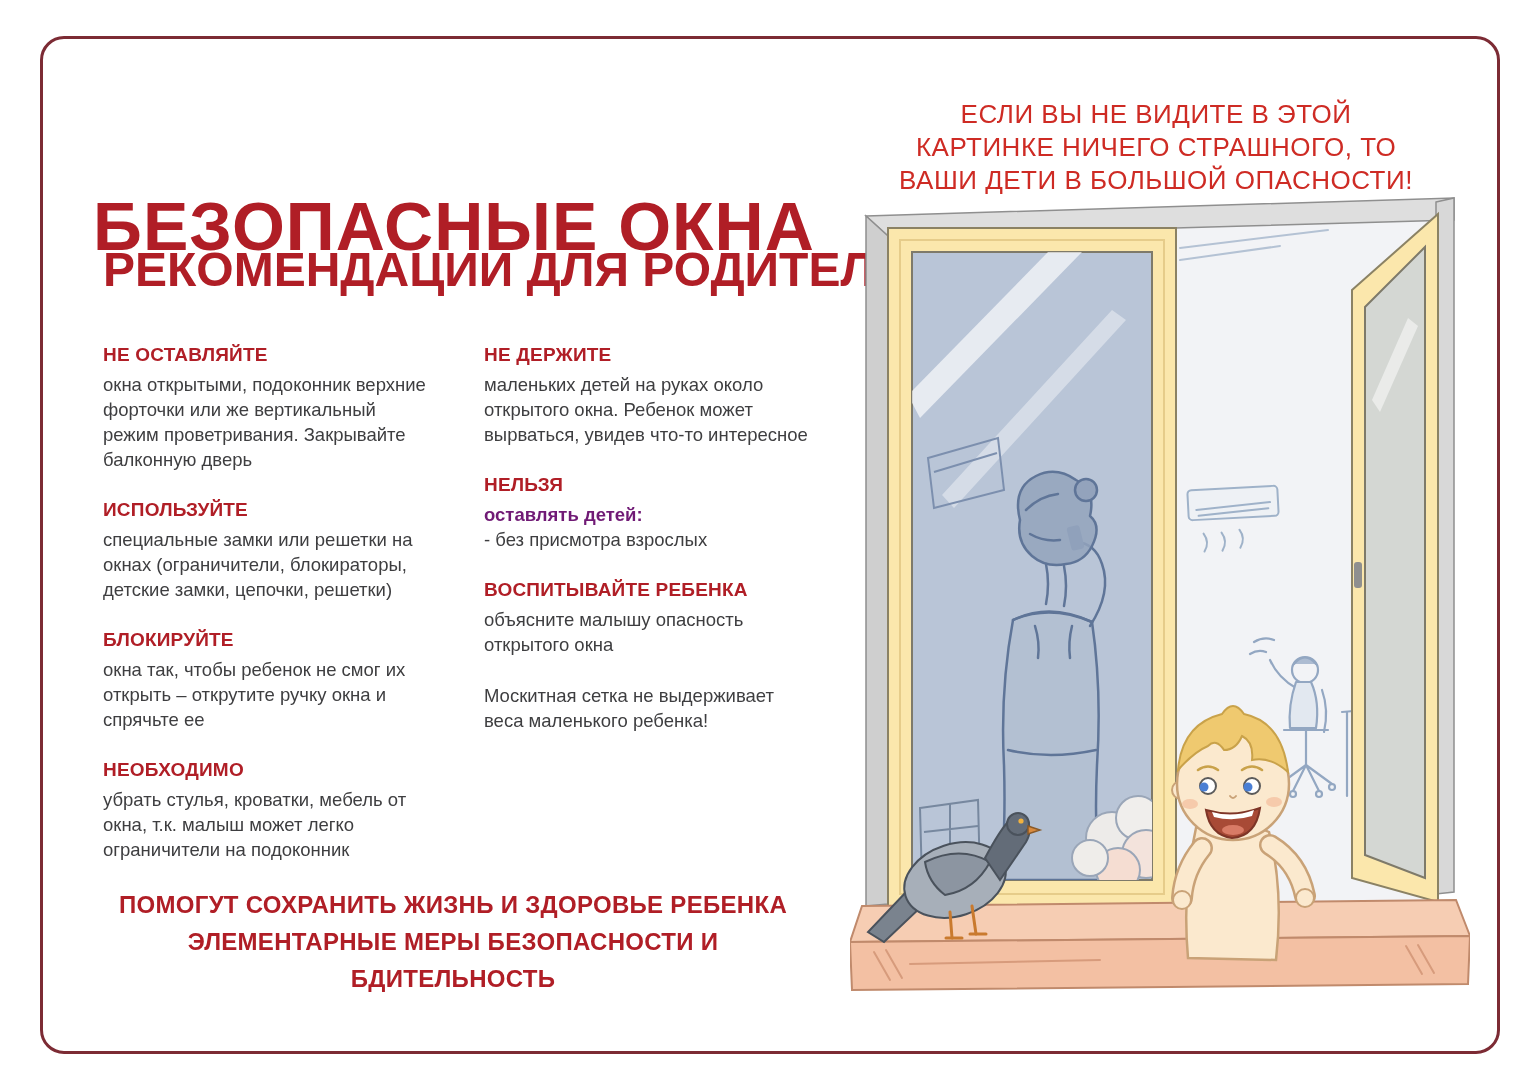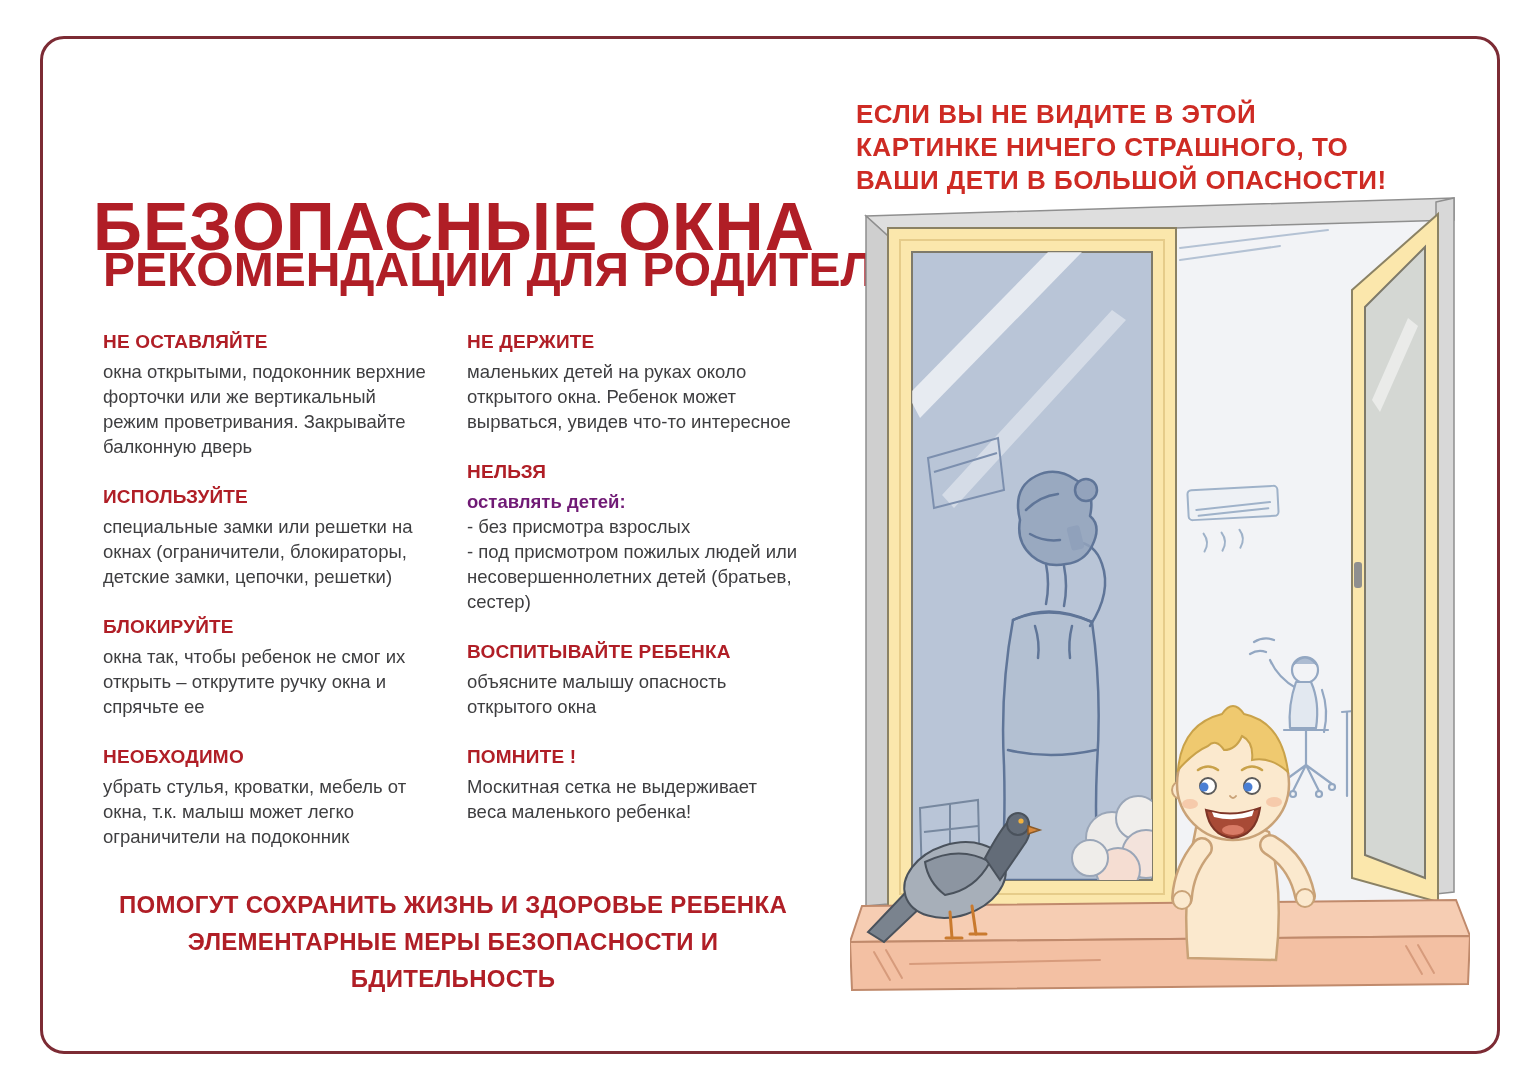--- a/index.html
+++ b/index.html
@@ -20,22 +20,22 @@
     position: absolute; left: 93px; top: 146px;
     font-size: 68px; font-weight: 800; letter-spacing: 1px;
     color: #b01e26; white-space: nowrap; line-height: 1;
   }
   .subtitle {
     position: absolute; left: 103px; top: 246px;
     font-size: 48px; font-weight: 700;
     color: #b01e26; white-space: nowrap; line-height: 1;
   }
   .columns {
-    position: absolute; left: 103px; top: 331px;
-    width: 712px; display: flex; gap: 33px;
+    position: absolute; left: 103px; top: 344px;
+    width: 712px; display: flex; gap: 50px;
   }
   .col { width: 331px; }
   .rec { margin-bottom: 26px; }
   .rec-header {
     font-size: 19px; font-weight: 700; color: #b01e26;
     margin: 0 0 7px 0; letter-spacing: 0.2px;
   }
   .rec-body, .rec-line {
     font-size: 18.5px; color: #3e3e40; line-height: 1.35; margin: 0;
   }
@@ -43,22 +43,22 @@
     font-size: 18.5px; color: #701a75; font-weight: 700; line-height: 1.35; margin: 0;
   }
   .footer-note {
     position: absolute; left: 98px; top: 886px; width: 710px;
     text-align: center; color: #b01e26;
     font-size: 24px; font-weight: 800; line-height: 1.55;
     letter-spacing: 0.3px;
   }
   .warning {
     position: absolute; left: 856px; top: 98px; width: 600px;
-    color: #ce2b24;
-    font-size: 26px; font-weight: 700; line-height: 1.27;
+    text-align: center; color: #ce2b24;
+    font-size: 26px; font-weight: 400; line-height: 1.27;
     letter-spacing: 0.5px;
   }
   .illustration {
     position: absolute; left: 850px; top: 190px;
     width: 620px; height: 824px;
   }
 </style>
 </head>
 <body>
 
@@ -91,28 +91,26 @@
 
     <div class="col">
       <section class="rec">
         <h2 class="rec-header">НЕ ДЕРЖИТЕ</h2>
         <p class="rec-body">маленьких детей на руках около открытого окна. Ребенок может вырваться, увидев что-то интересное</p>
       </section>
       <section class="rec">
         <h2 class="rec-header">НЕЛЬЗЯ</h2>
         <p class="rec-intro">оставлять детей:</p>
         <p class="rec-line">- без присмотра взрослых</p>
-        <p class="rec-line">- под присмотром пожилых людей или несовершеннолетних детей (братьев, сестер)</p>
       </section>
       <section class="rec">
         <h2 class="rec-header">ВОСПИТЫВАЙТЕ РЕБЕНКА</h2>
         <p class="rec-body">объясните малышу опасность открытого окна</p>
       </section>
       <section class="rec">
-        <h2 class="rec-header">ПОМНИТЕ !</h2>
         <p class="rec-body">Москитная сетка не выдерживает веса маленького ребенка!</p>
       </section>
     </div>
   </div>
 
   <div class="footer-note">
     <div>ПОМОГУТ СОХРАНИТЬ ЖИЗНЬ И ЗДОРОВЬЕ РЕБЕНКА</div>
     <div>ЭЛЕМЕНТАРНЫЕ МЕРЫ БЕЗОПАСНОСТИ И БДИТЕЛЬНОСТЬ</div>
   </div>
 

